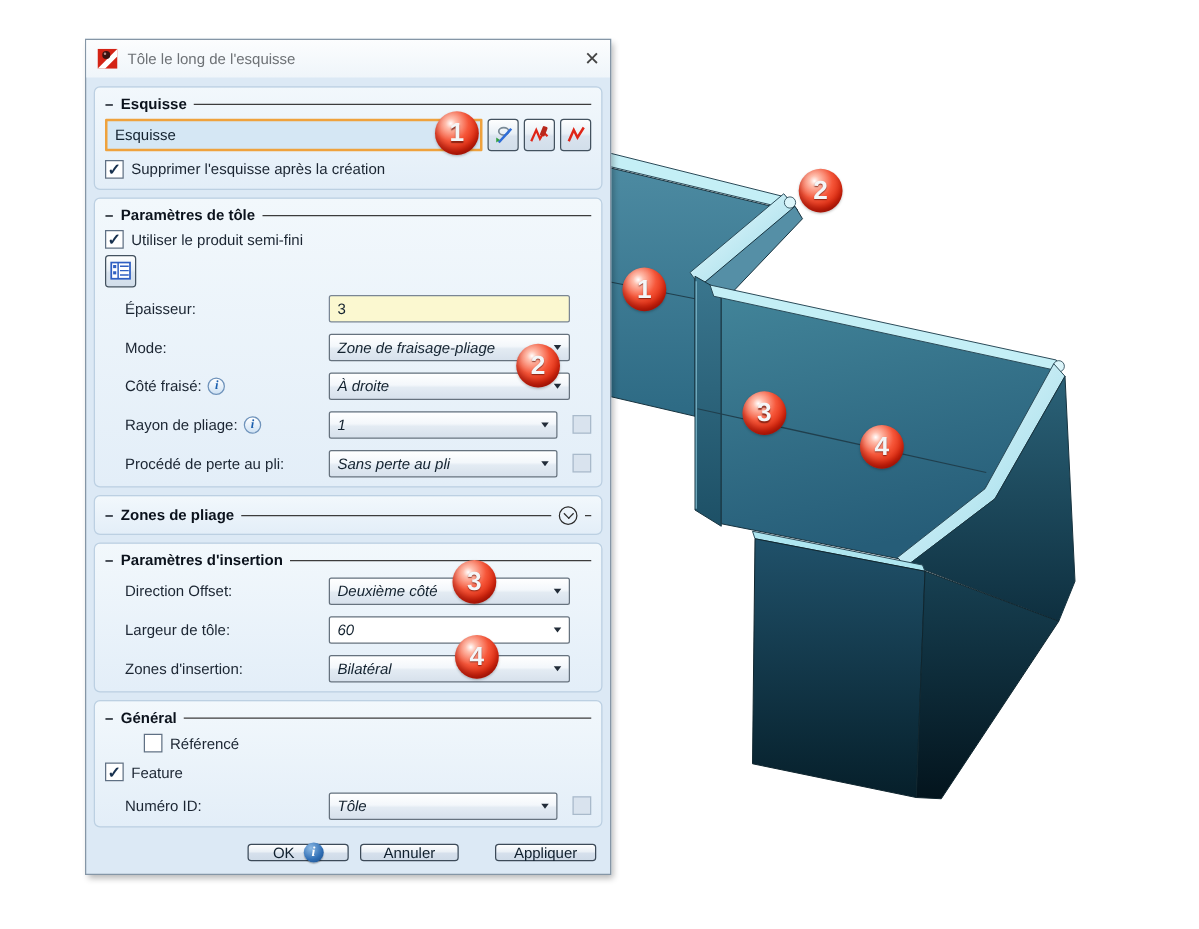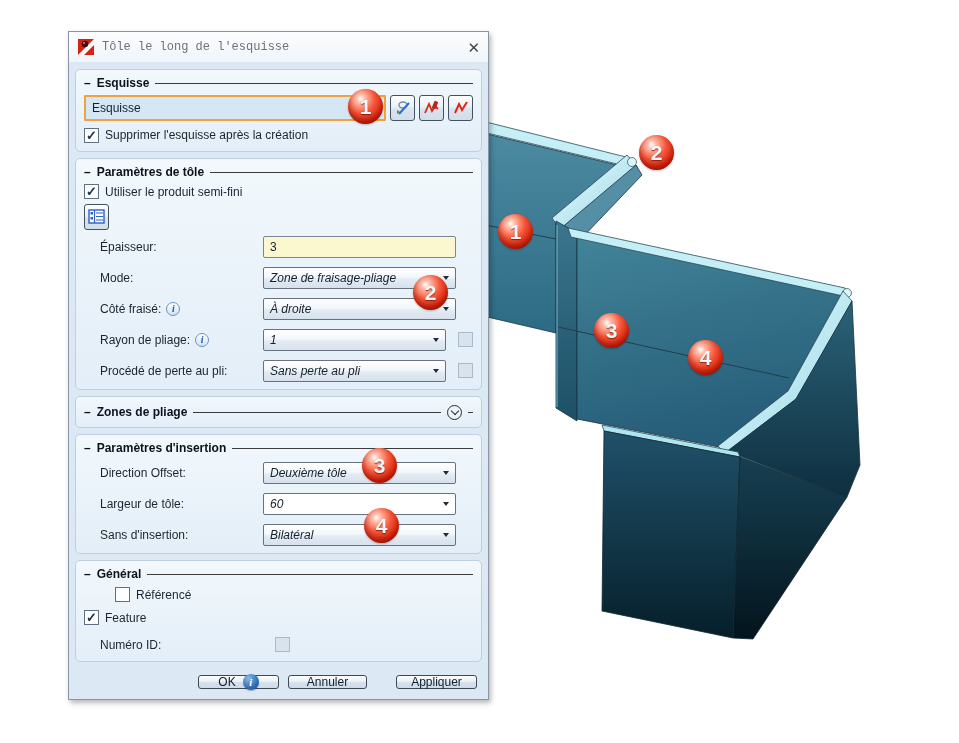--- a/index.html
+++ b/index.html
@@ -16,21 +16,21 @@
     color:#f3f6f8;font-weight:bold;font-size:21px;line-height:35px;text-align:center;
     text-shadow:0 1px 1px rgba(120,25,10,.85);}
 
   
   .dialog{position:absolute;left:68px;top:31px;width:421px;height:669px;z-index:10;
     background:#dce9f5;border:1px solid #8596a6;box-shadow:2px 3px 5px rgba(0,0,0,.28);
     box-sizing:border-box;}
   .titlebar{height:30px;display:flex;align-items:center;padding:0 8px 0 9px;
     background:linear-gradient(180deg,#fcfdfe,#eff5fa);}
   .title-ic{width:16px;height:16px;margin-right:8px;flex:0 0 auto;}
-  .title-txt{color:#6e7276;font-size:12px;font-family:Liberation Mono, monospace;}
+  .title-txt{color:#6e7276;font-size:12px;}
   .close-x{margin-left:auto;color:#444;font-size:15px;line-height:15px;cursor:default;}
 
   .dlg-body{padding:7px 6px 0 6px;}
   .group{box-sizing:border-box;border:1px solid #bcd0e2;border-radius:5px;margin-bottom:6px;
     background:linear-gradient(180deg,#f2f8fc 0%,#e3eef8 100%);padding:3px 8px 0 8px;overflow:hidden;}
   .ghead{display:flex;align-items:center;height:19px;gap:6px;font-weight:bold;color:#0b121c;}
   .gdash{font-weight:bold;}
   .grule{flex:1;height:1px;background:#3c3c3c;margin-top:1px;}
   .grule.short{flex:0 0 5px;}
   .chev{flex:0 0 15px;width:15px;height:15px;border:1.6px solid #2b2b2b;border-radius:50%;
@@ -284,36 +284,36 @@
       <div class="ghead">
         <span class="gdash">–</span>
         <span>Paramètres d'insertion</span>
         <span class="grule"></span>
       </div>
       <div class="row">
         <span class="lbl">
             <span>Direction Offset:</span>
           </span>
         <div class="combo">
-          <span>Deuxième tôle</span>
+          <span>Deuxième côté</span>
           <span class="caret"></span>
         </div>
       </div>
       <div class="row">
         <span class="lbl">
             <span>Largeur de tôle:</span>
           </span>
         <div class="combo" style="background:#ffffff;">
           <span>60</span>
           <span class="caret"></span>
         </div>
       </div>
       <div class="row">
         <span class="lbl">
-            <span>Sans d'insertion:</span>
+            <span>Zones d'insertion:</span>
           </span>
         <div class="combo">
           <span>Bilatéral</span>
           <span class="caret"></span>
         </div>
       </div>
     </div>
 
     <div class="group" style="height:102px;">
       <div class="ghead">
@@ -326,20 +326,24 @@
         <span>Référencé</span>
       </div>
       <div class="cbrow" style="height:23px;">
         <span class="cb">✓</span>
         <span>Feature</span>
       </div>
       <div class="row">
         <span class="lbl">
             <span>Numéro ID:</span>
           </span>
+        <div class="combo">
+          <span>Tôle</span>
+          <span class="caret"></span>
+        </div>
         <span class="cb lite"></span>
       </div>
     </div>
 
     <div class="footer">
       <button class="btn ok">
         <span>OK</span>
         <span class="okinfo">i</span>
       </button>
       <button class="btn cancel">

